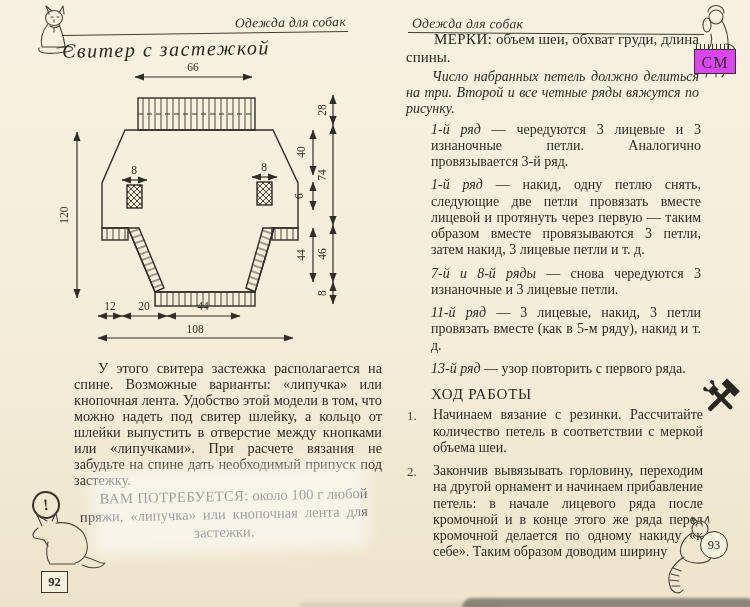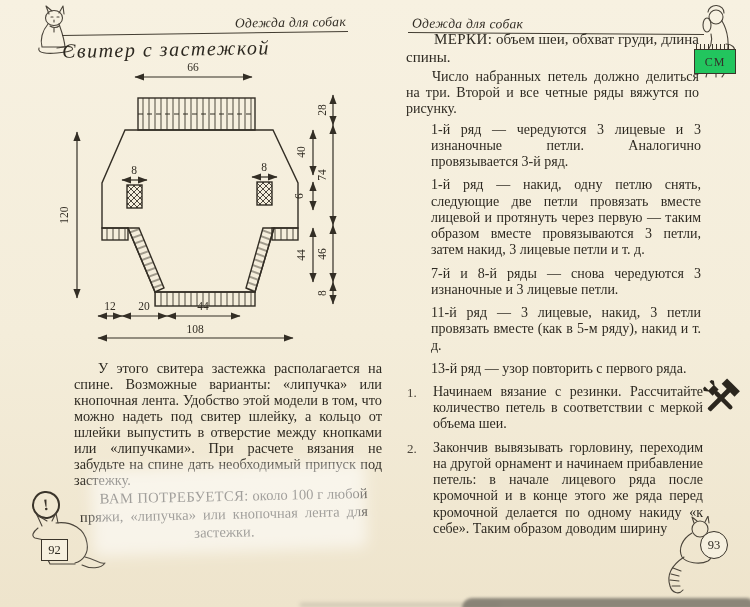--- a/index.html
+++ b/index.html
@@ -18,37 +18,37 @@
   .lp-para{left:74px;top:360px;width:308px;font-size:14.3px;line-height:1.12;
     text-align:justify;text-indent:24px;}
   .lp-req{left:80px;top:488px;width:288px;font-size:14.6px;line-height:1.22;
     text-align:justify;text-align-last:center;text-indent:20px;transform:rotate(-1.2deg);}
   .caps{letter-spacing:.4px;}
   
   .rp-col{left:406px;top:30px;width:297px;font-size:14px;line-height:1.16;}
   .rp-col p{margin:0 4px 3px 0;text-align:justify;}
   .p-merki{font-size:15px;text-indent:28px;line-height:1.2;}
   .p-bold{font-weight:bold;font-size:14.8px;text-indent:18px;line-height:1.2;}
-  .p-intro{text-indent:26px;}
+  .p-intro{text-indent:26px;font-style:italic;}
   .rows{margin:4px 0 0 25px;width:270px;}
   .row{margin:0 0 7px 0;text-align:justify;}
-  .row .lbl{}
+  .row .lbl{font-style:italic;}
   .work-h{margin:9px 0 4px 25px;font-size:15px;letter-spacing:.8px;}
   .steps{margin-top:2px;}
   .step{position:relative;padding-left:27px;margin:0 0 7px 0;text-align:justify;}
   .step .num{position:absolute;left:1px;top:1px;font-size:13px;color:#4a443a;}
   
   .excl{left:32px;top:491px;width:24px;height:24px;border:2px solid #3a342a;border-radius:50%;
     text-align:center;font-weight:bold;font-size:16px;line-height:23px;color:#3a342a;transform:rotate(-6deg);}
-  .pg-box{left:41px;top:539px;width:25px;height:20px;border:1.4px solid #3a342a;
-    text-align:center;font-size:12.5px;line-height:20px;background:#f6f0df;}
+  .pg-box{left:41px;top:571px;width:25px;height:20px;border:1.4px solid #3a342a;
+    text-align:center;font-size:12.5px;line-height:20px;background:#f6f0df;font-weight:bold;}
   .pg-circle{left:700px;top:531px;width:26px;height:26px;border:1.4px solid #3a342a;border-radius:50%;
     text-align:center;font-size:12.5px;line-height:26px;background:#f6f0df;}
-  .cm-box{left:694px;top:49px;width:40px;height:23px;border:1.3px solid #3a342a;background:#22c55e;
-    text-align:center;font-size:12px;line-height:25px;letter-spacing:1px;color:#33302a;}
+  .cm-box{left:694px;top:49px;width:40px;height:23px;border:1.3px solid #3a342a;background:#d946ef;
+    text-align:center;font-size:16px;line-height:25px;letter-spacing:1px;color:#33302a;}
   .cm-ticks{position:absolute;left:1px;top:-6px;width:36px;height:6px;
     background:repeating-linear-gradient(90deg,#3a342a 0 1px,transparent 1px 4px);}
   .glare{left:92px;top:466px;width:274px;height:86px;background:rgba(255,255,255,.55);
     filter:blur(7px);transform:rotate(-2deg);border-radius:8px;}
   .edge1{left:462px;right:-3px;bottom:-2px;height:11px;background:#7b766b;
     border-radius:10px 6px 0 0;filter:blur(1.4px);opacity:.85;}
   .edge2{left:300px;width:200px;bottom:0;height:4px;background:#9a9488;filter:blur(2px);opacity:.4;}
   svg text{font-family:"Liberation Serif",serif;font-size:11.5px;fill:#332e25;}
   .sketch{stroke:#4a443a;fill:none;stroke-width:1.1;stroke-linecap:round;stroke-linejoin:round;}
 </style>
@@ -181,20 +181,21 @@
   <p class="p-intro">Число набранных петель должно делиться на три. Второй и все четные ряды вяжутся по рисунку.</p>
 
   <div class="rows">
     <div class="row"><span class="lbl">1-й ряд</span><span> — чередуются 3 лицевые и 3 изнаночные петли. Аналогично провязывается 3-й ряд.</span></div>
     <div class="row"><span class="lbl">1-й ряд</span><span> — накид, одну петлю снять, следующие две петли провязать вместе лицевой и протянуть через первую — таким образом вместе провязываются 3 петли, затем накид, 3 лицевые петли и т. д.</span></div>
     <div class="row"><span class="lbl">7-й и 8-й ряды</span><span> — снова чередуются 3 изнаночные и 3 лицевые петли.</span></div>
     <div class="row"><span class="lbl">11-й ряд</span><span> — 3 лицевые, накид, 3 петли провязать вместе (как в 5-м ряду), накид и т. д.</span></div>
     <div class="row"><span class="lbl">13-й ряд</span><span> — узор повторить с первого ряда.</span></div>
   </div>
 
+  <div class="work-h caps">ХОД РАБОТЫ</div>
 
   <div class="steps">
     <div class="step">
       <span class="num">1.</span>
       <span>Начинаем вязание с резинки. Рассчитайте количество петель в соответствии с меркой объема шеи.</span>
     </div>
     <div class="step">
       <span class="num">2.</span>
       <span>Закончив вывязывать горловину, переходим на другой орнамент и начинаем прибавление петель: в начале лицевого ряда после кромочной и в конце этого же ряда перед кромочной делается по одному накиду «к себе». Таким образом доводим ширину</span>
     </div>

